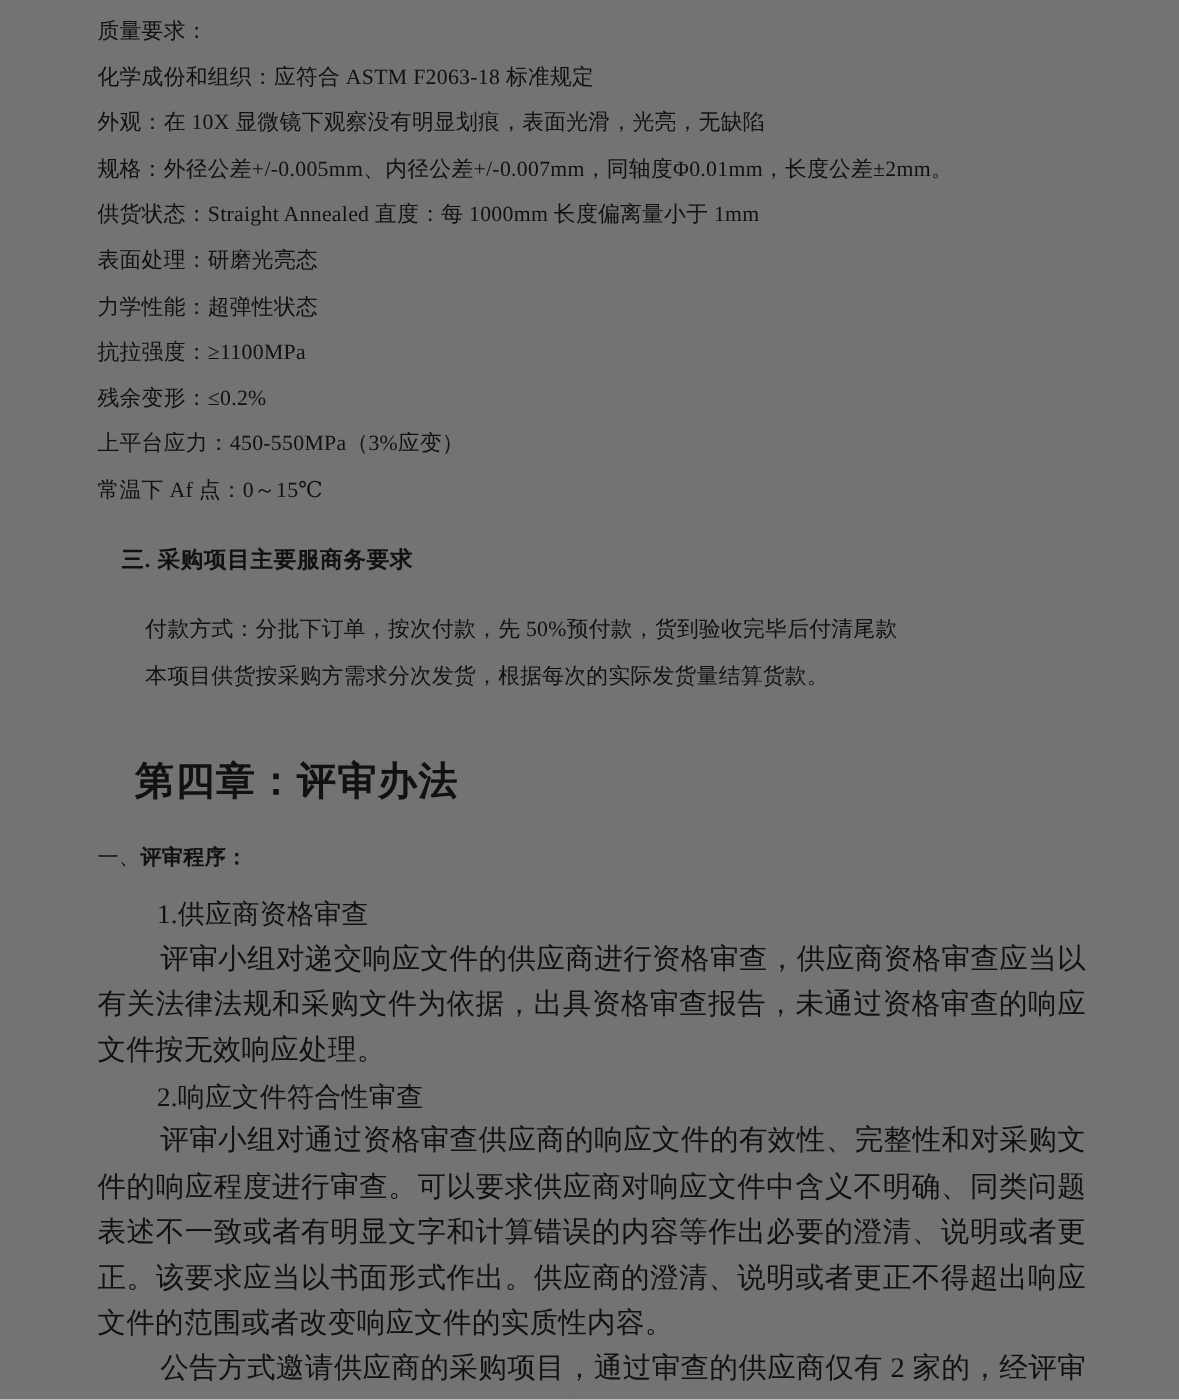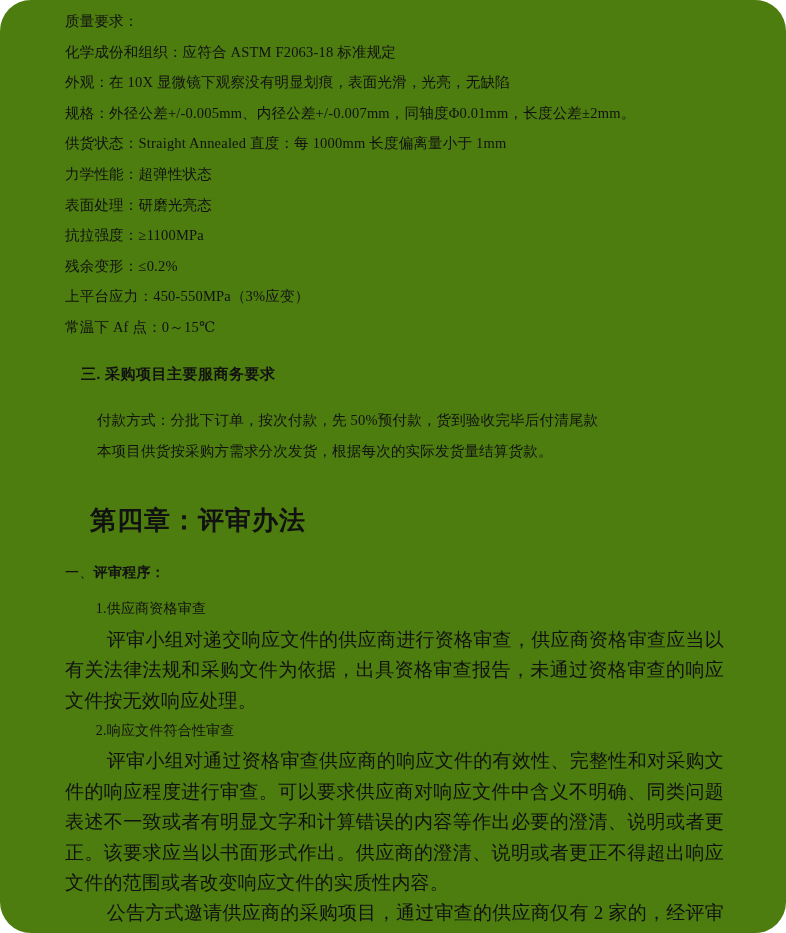--- a/index.html
+++ b/index.html
@@ -6,25 +6,24 @@
     margin: 0;
     padding: 0;
     background: #ffffff;
     color: #111111;
     font-family: "Liberation Serif", "DejaVu Serif", serif;
   }
   .page {
     position: relative;
     width: 786px;
     height: 933px;
-    background: #4d7c0f;
+    background: #737373;
     box-sizing: border-box;
     padding: 6px 62px 0 65px;
     overflow: hidden;
-    border-radius: 31px;
   }
   .qline {
     margin: 0;
     font-size: 14.5px;
     line-height: 30.6px;
     white-space: nowrap;
     letter-spacing: 0.2px;
   }
   .sec3-heading {
     margin: 16px;
@@ -50,21 +49,21 @@
   }
   .review-heading {
     margin: 0 0 8px 0;
     font-size: 14px;
     line-height: 26px;
     letter-spacing: 0.3px;
   }
   .review-heading .bold-part { font-weight: bold; }
   .item-title {
     margin: 0;
-    font-size: 14px;
+    font-size: 18px;
     line-height: 30.4px;
     text-indent: 2.2em;
     letter-spacing: 0.2px;
   }
   .body-para {
     margin: 0;
     font-size: 19px;
     line-height: 30.4px;
     text-indent: 2.2em;
     text-align: justify;
@@ -75,22 +74,22 @@
 <body>
 
 <div class="page">
 
   <section>
     <p class="qline">质量要求：</p>
     <p class="qline">化学成份和组织：应符合 ASTM F2063-18 标准规定</p>
     <p class="qline">外观：在 10X 显微镜下观察没有明显划痕，表面光滑，光亮，无缺陷</p>
     <p class="qline">规格：外径公差+/-0.005mm、内径公差+/-0.007mm，同轴度Φ0.01mm，长度公差±2mm。</p>
     <p class="qline">供货状态：Straight Annealed 直度：每 1000mm 长度偏离量小于 1mm</p>
+    <p class="qline">表面处理：研磨光亮态</p>
     <p class="qline">力学性能：超弹性状态</p>
-    <p class="qline">表面处理：研磨光亮态</p>
     <p class="qline">抗拉强度：≥1100MPa</p>
     <p class="qline">残余变形：≤0.2%</p>
     <p class="qline">上平台应力：450-550MPa（3%应变）</p>
     <p class="qline">常温下 Af 点：0～15℃</p>
   </section>
 
   <section>
     <h3 class="sec3-heading">三. 采购项目主要服商务要求</h3>
     <p class="indent-para">付款方式：分批下订单，按次付款，先 50%预付款，货到验收完毕后付清尾款</p>
     <p class="indent-para">本项目供货按采购方需求分次发货，根据每次的实际发货量结算货款。</p>

